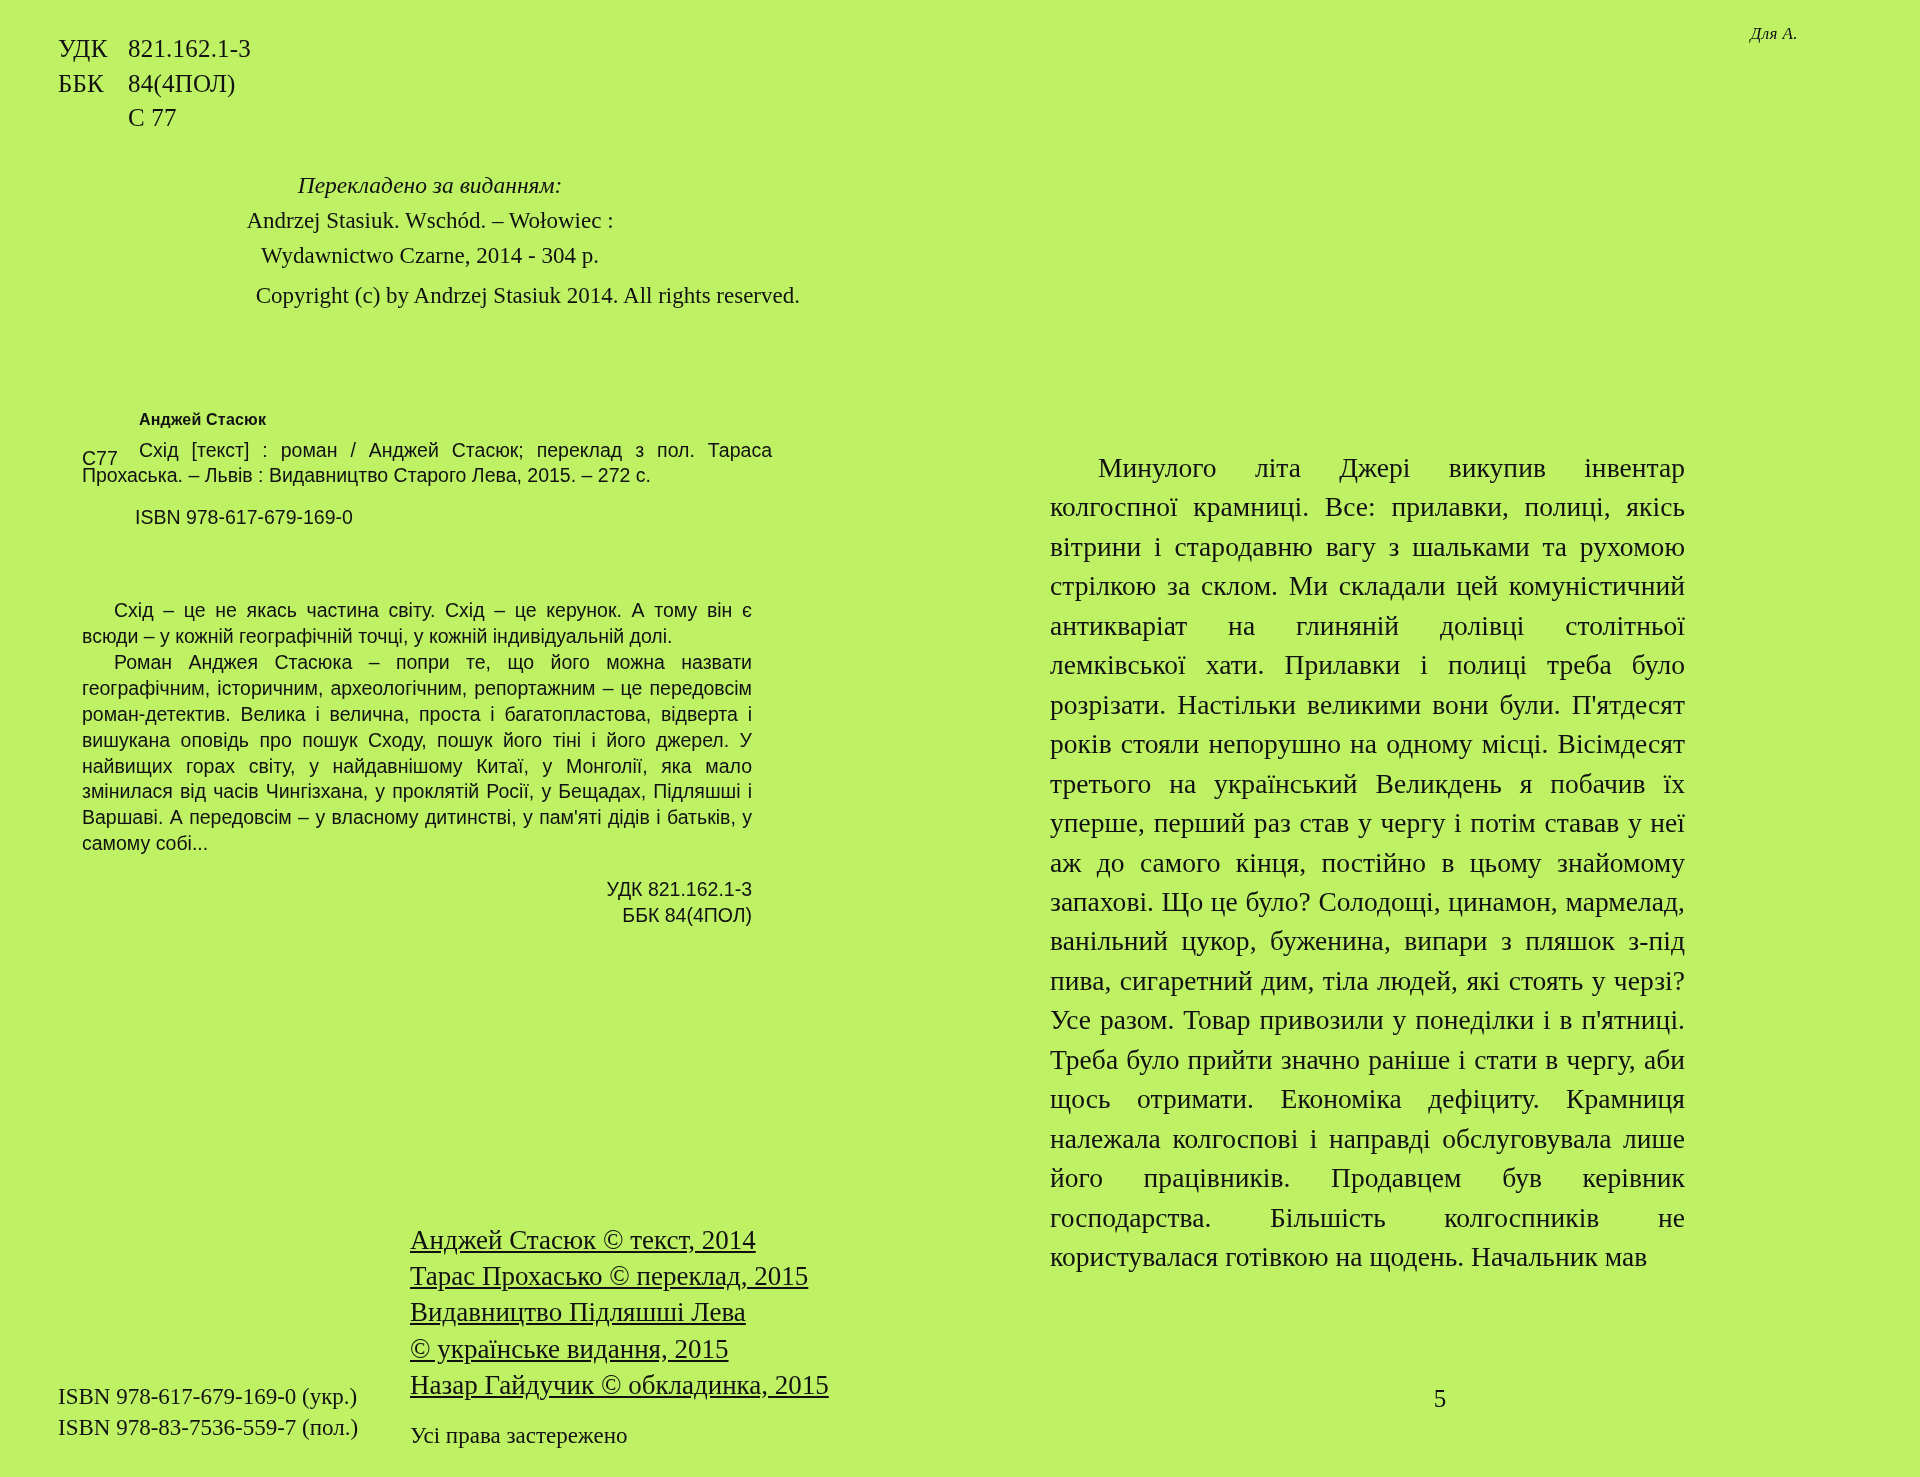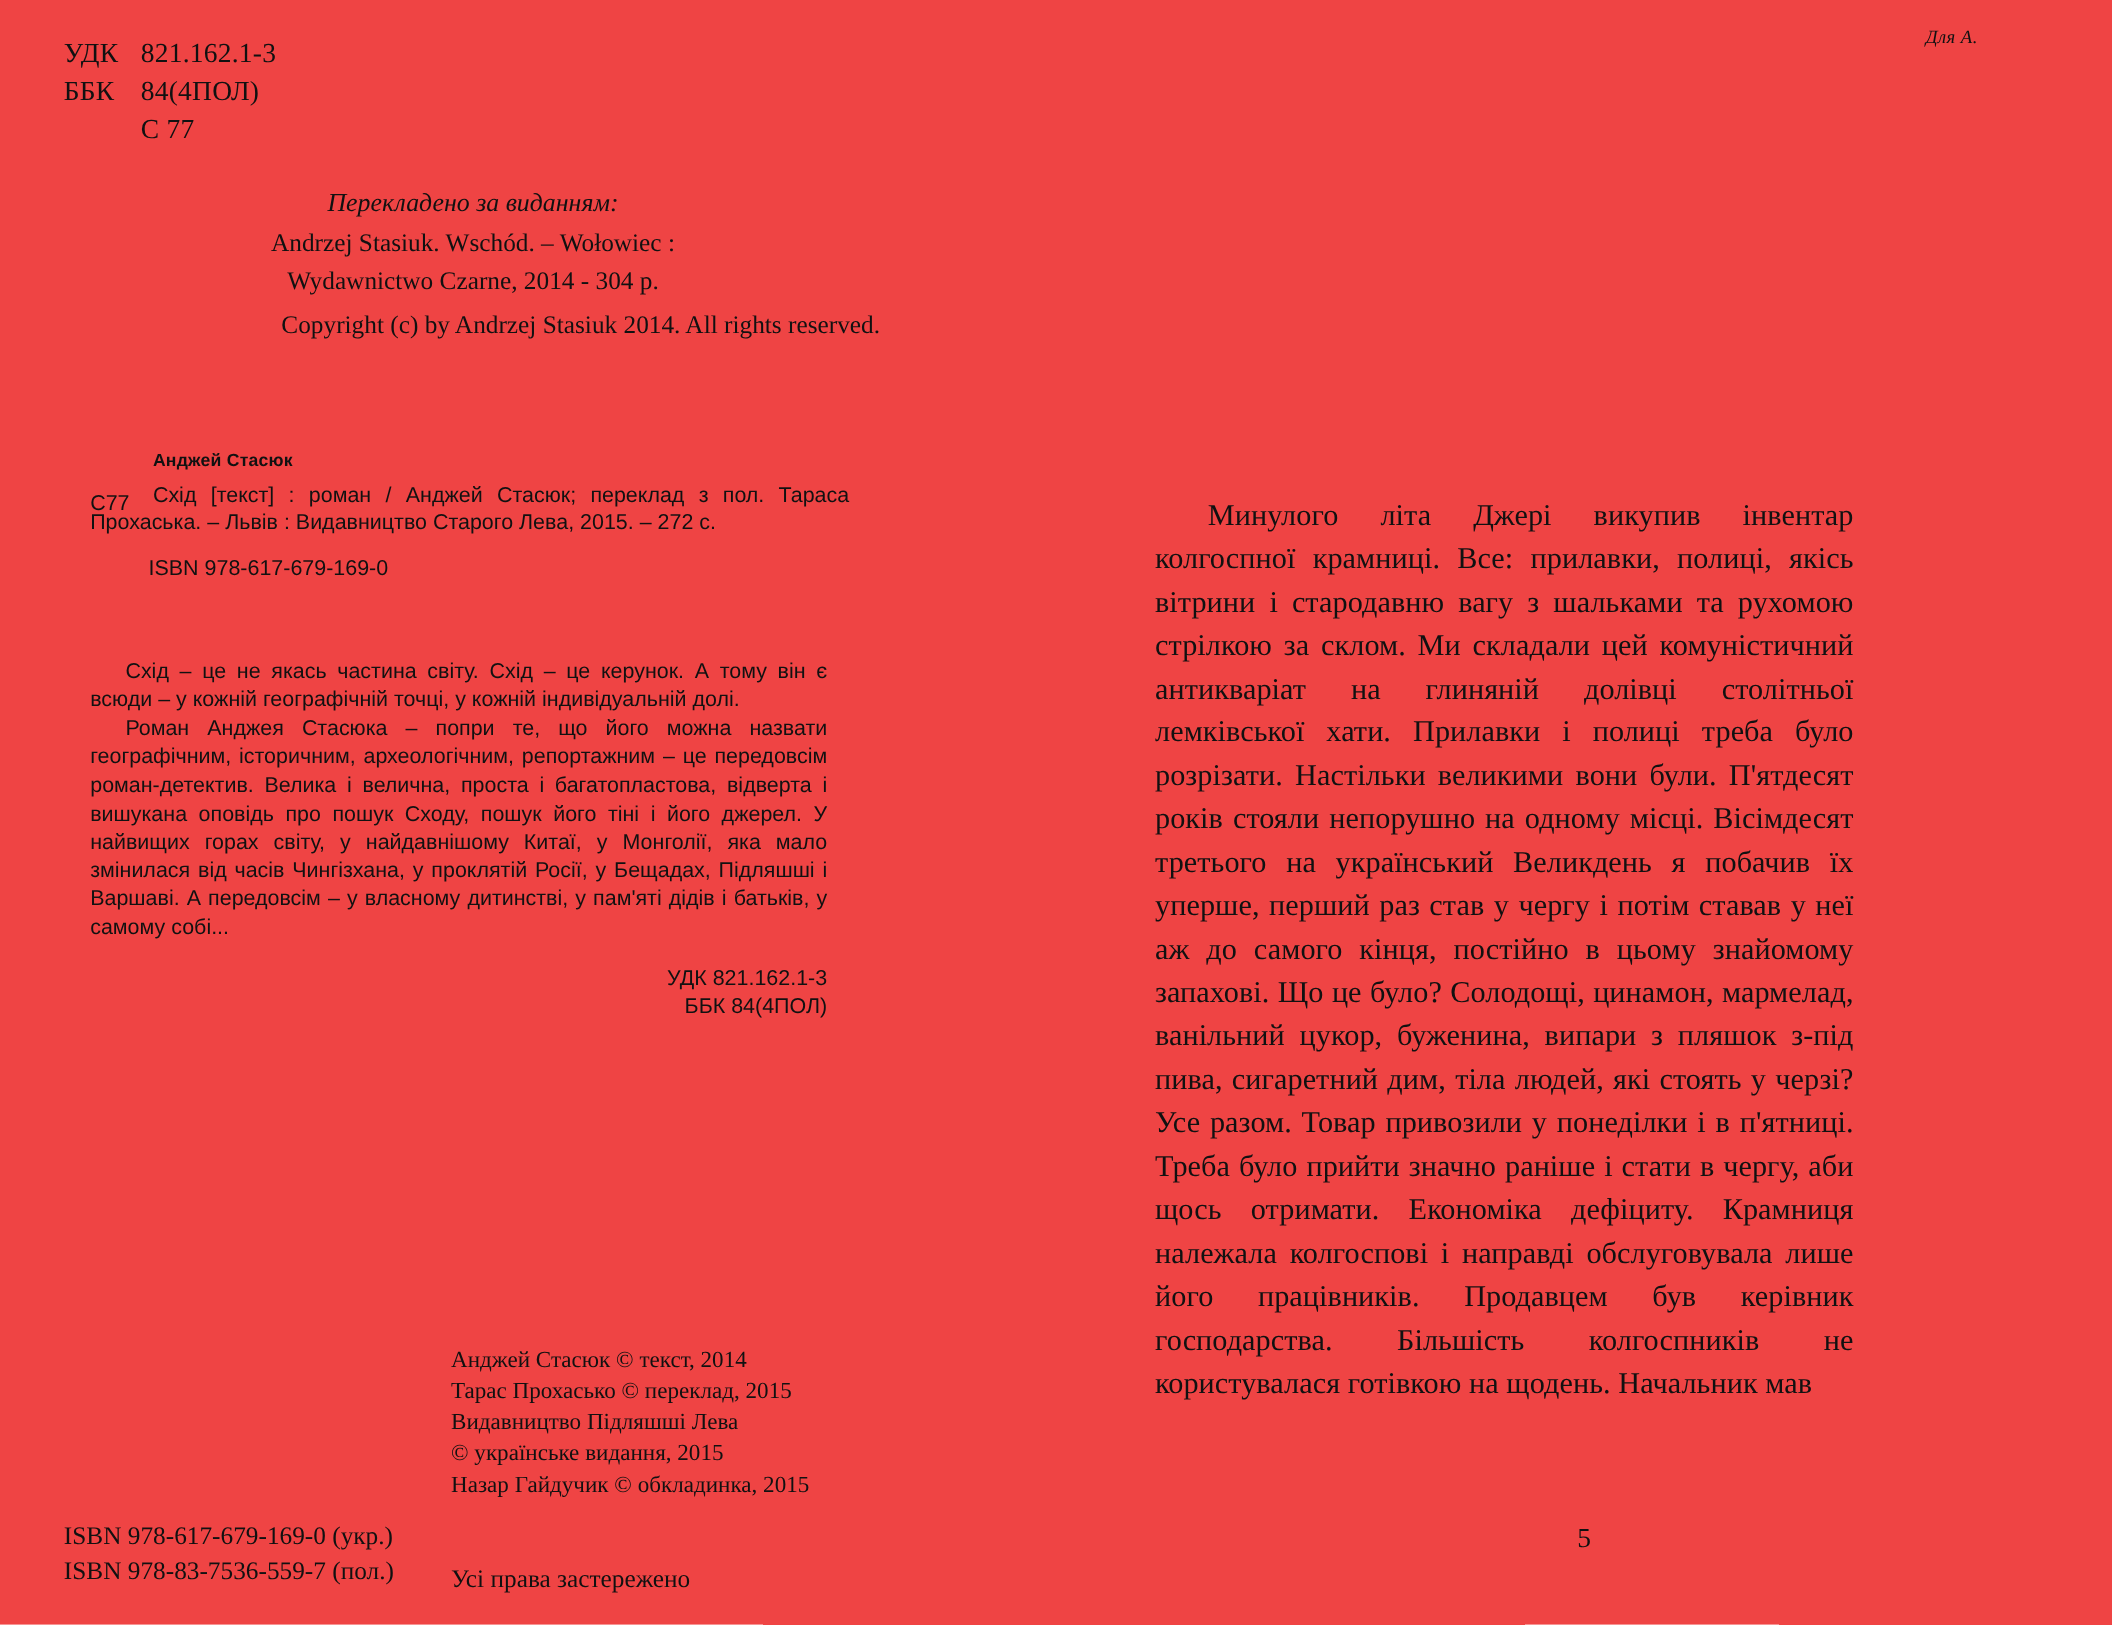--- a/index.html
+++ b/index.html
@@ -4,21 +4,21 @@
 <style>
   html, body {
     margin: 0;
     padding: 0;
     background: #ffffff;
   }
   .page {
     position: relative;
     width: 1920px;
     height: 1477px;
-    background: #ef4444;
+    background: #bef264;
     overflow: hidden;
     font-family: "Liberation Serif", "DejaVu Serif", serif;
     color: #111111;
   }
 
   
   .verso {
     position: absolute;
     left: 0;
     top: 0;
@@ -140,23 +140,24 @@
     text-indent: 0;
     text-align: right;
     line-height: 1.33;
   }
 
   
   .credits {
     position: absolute;
     left: 410px;
     top: 1222px;
-    font-size: 21px;
+    font-size: 27px;
     line-height: 1.34;
     white-space: nowrap;
+    text-decoration: underline;
   }
 
   .isbn-pair {
     position: absolute;
     left: 58px;
     top: 1381px;
     font-size: 23px;
     line-height: 1.36;
     white-space: nowrap;
     font-family: Liberation Serif, serif;

